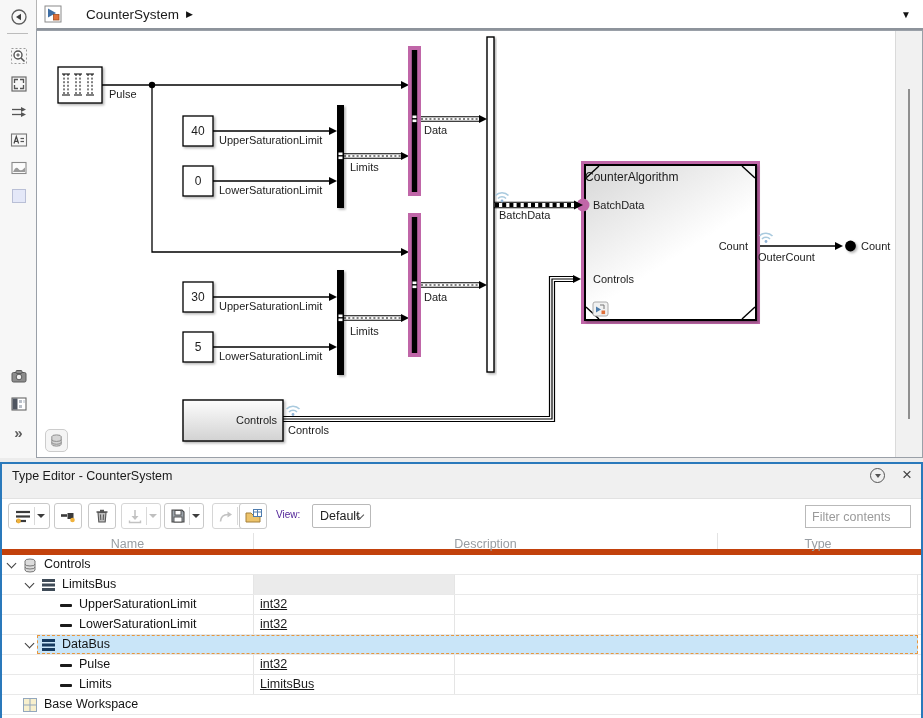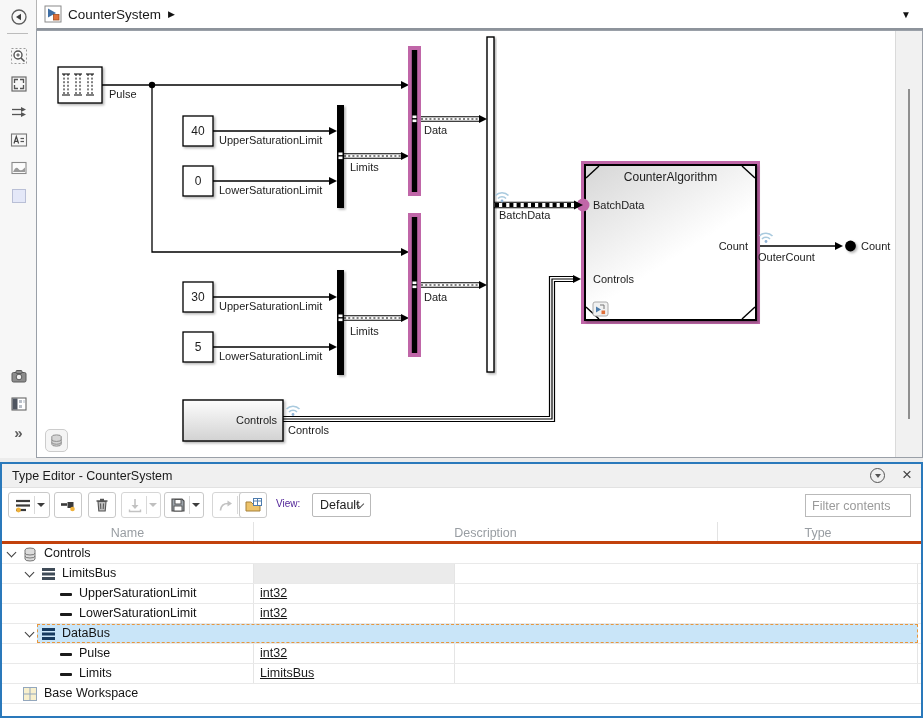--- a/index.html
+++ b/index.html
@@ -8,57 +8,57 @@
 
   
   .left-strip { position:absolute; left:0; top:0; width:36px; height:458px; background:#f7f7f7; }
   .strip-btn { position:absolute; left:9px; width:19px; height:19px; display:flex; align-items:center; justify-content:center; cursor:pointer; }
   .strip-sep { position:absolute; left:7px; top:33px; width:21px; height:1px; background:#bcbcbc; }
   .chevrons-txt { font-size:15px; font-weight:bold; color:#5c5c5c; line-height:1; }
 
   
   .breadcrumb-bar { position:absolute; left:36px; top:0; width:887px; height:30px; background:#ffffff; border-bottom:2px solid #8d939b; border-left:1px solid #b5b5b5; display:flex; align-items:center; }
   .bc-icon { margin-left:7px; width:18px; height:18px; }
-  .bc-title { margin-left:6px; font-size:13.5px; color:#1a1a1a; }
+  .bc-title { margin-left:24px; font-size:13.5px; color:#1a1a1a; }
   .bc-step { margin-left:7px; font-size:9px; color:#111; }
   .bc-expand { position:absolute; right:12px; top:9px; font-size:10px; color:#111; cursor:pointer; }
 
   
   .canvas-frame { position:absolute; left:36px; top:30px; width:887px; height:428px; border:1px solid #9aa0a8; background:#ffffff; overflow:hidden; }
   .diagram-svg { position:absolute; left:0; top:0; }
   .cv-label { position:absolute; font-size:11px; color:#1c1c1c; white-space:nowrap; }
   .cv-center { display:flex; align-items:center; justify-content:center; }
   .scroll-strip { position:absolute; right:0; top:0; width:27px; height:426px; background:#f1f1f1; border-left:1px solid #dadada; }
   .scroll-thumb { position:absolute; left:12px; top:58px; width:2px; height:330px; background:#8f8f8f; }
   .db-btn { position:absolute; left:8px; top:398px; width:23px; height:23px; background:#f5f5f5; border:1px solid #cccccc; border-radius:5px; display:flex; align-items:center; justify-content:center; cursor:pointer; }
 
   
   .type-editor { position:absolute; left:0; top:462px; width:923px; height:256px; background:#ffffff; border:2px solid #2a79bb; }
-  .te-titlebar { position:relative; height:24px; background:#f0f0f0; border-bottom:1px solid #e2e2e2; }
+  .te-titlebar { position:relative; height:35px; background:#f0f0f0; border-bottom:1px solid #e2e2e2; }
   .te-title { position:absolute; left:10px; top:5px; font-size:12.5px; color:#1a1a1a; }
   .te-collapse { position:absolute; right:36px; top:4px; width:15px; height:15px; border:1.2px solid #555; border-radius:50%; display:flex; align-items:center; justify-content:center; cursor:pointer; }
   .tri-down { width:0; height:0; border-left:3.5px solid transparent; border-right:3.5px solid transparent; border-top:4.5px solid #555; }
   .te-close { position:absolute; right:9px; top:1px; font-size:17px; color:#444; cursor:pointer; }
 
   .te-toolbar { position:relative; height:34px; background:#ffffff; }
   .tbtn { position:absolute; top:4px; height:26px; background:#fff; border:1px solid #c9c9c9; border-radius:3px; display:flex; align-items:center; justify-content:center; cursor:pointer; }
   .tbtn.noborder { border-color:#d6d6d6; }
   .tbtn-arrow { width:0; height:0; border-left:4px solid transparent; border-right:4px solid transparent; border-top:4.5px solid #3c3c3c; }
   .tbtn-arrow.dis { border-top-color:#bfbfbf; }
   .tsep { width:1px; height:18px; background:#d9d9d9; margin:0 2px; }
   .view-label { position:absolute; left:274px; top:10px; font-size:10px; color:#4c1d95; }
   .view-dd { position:absolute; left:310px; top:5px; width:59px; height:24px; border:1px solid #b9b9b9; border-radius:2px; background:#fff; display:flex; align-items:center; cursor:pointer; }
   .view-dd span { margin-left:7px; font-size:12.5px; color:#222; }
   .dd-chev { position:absolute; right:7px; top:7px; width:6px; height:6px; border-left:1.5px solid #555; border-bottom:1.5px solid #555; transform:rotate(-45deg); }
   .filter-input { position:absolute; right:10px; top:6px; width:106px; height:23px; border:1px solid #b9b9b9; padding:0 6px; font-size:12.5px; font-family:"Liberation Sans", sans-serif; color:#333; }
   .filter-input::placeholder { color:#9a9a9a; }
 
   
   .te-table { position:relative; width:100%; }
-  .thead { display:flex; height:22px; border-bottom:3px solid #c2410c; }
+  .thead { display:flex; height:22px; border-bottom:6px solid #c2410c; }
   .thead .hc { font-size:12.5px; color:#989da2; text-align:center; line-height:22px; }
   .hc-name { width:251px; }
   .hc-type { width:201px; border-left:1px solid #e3e3e3; }
   .hc-desc { width:464px; border-left:1px solid #e3e3e3; }
   .trow { position:relative; display:flex; height:20px; border-bottom:1px solid #e9e9e9; background:#fff; }
   .c-name { position:relative; width:251px; height:100%; z-index:1; }
   .c-type { position:relative; width:201px; height:100%; font-size:12.5px; color:#1a1a1a; line-height:19px; padding-left:6px; z-index:1; }
   .c-desc { position:relative; width:464px; height:100%; z-index:1; }
   .c-end  { flex:1; }
   .celled .c-type, .celled .c-desc { border-left:1px solid #e5e5e5;text-decoration:underline; }
@@ -327,21 +327,21 @@
     <span class="cv-label cv-center" style="left:146px;top:301px;width:30px;height:30px;font-size:12px">5</span>
     <span class="cv-label" style="left:182px;top:103px">UpperSaturationLimit</span>
     <span class="cv-label" style="left:182px;top:153px">LowerSaturationLimit</span>
     <span class="cv-label" style="left:313px;top:130px">Limits</span>
     <span class="cv-label" style="left:387px;top:93px">Data</span>
     <span class="cv-label" style="left:182px;top:269px">UpperSaturationLimit</span>
     <span class="cv-label" style="left:182px;top:319px">LowerSaturationLimit</span>
     <span class="cv-label" style="left:313px;top:294px">Limits</span>
     <span class="cv-label" style="left:387px;top:260px">Data</span>
     <span class="cv-label" style="left:462px;top:178px">BatchData</span>
-    <span class="cv-label" style="left:548px;top:139px;width:171px;text-align:center;font-size:12px">CounterAlgorithm</span>
+    <span class="cv-label" style="left:548px;top:139px;width:171px;text-align:left;font-size:12px">CounterAlgorithm</span>
     <span class="cv-label" style="left:556px;top:168px">BatchData</span>
     <span class="cv-label" style="left:556px;top:242px">Controls</span>
     <span class="cv-label" style="left:611px;top:209px;width:100px;text-align:right">Count</span>
     <span class="cv-label" style="left:721px;top:220px">OuterCount</span>
     <span class="cv-label" style="left:824px;top:209px">Count</span>
     <span class="cv-label" style="left:146px;top:383px;width:94px;text-align:right">Controls</span>
     <span class="cv-label" style="left:251px;top:393px">Controls</span>
 
     <div class="db-btn">
       <svg width="15" height="15" viewBox="0 0 16 16">

